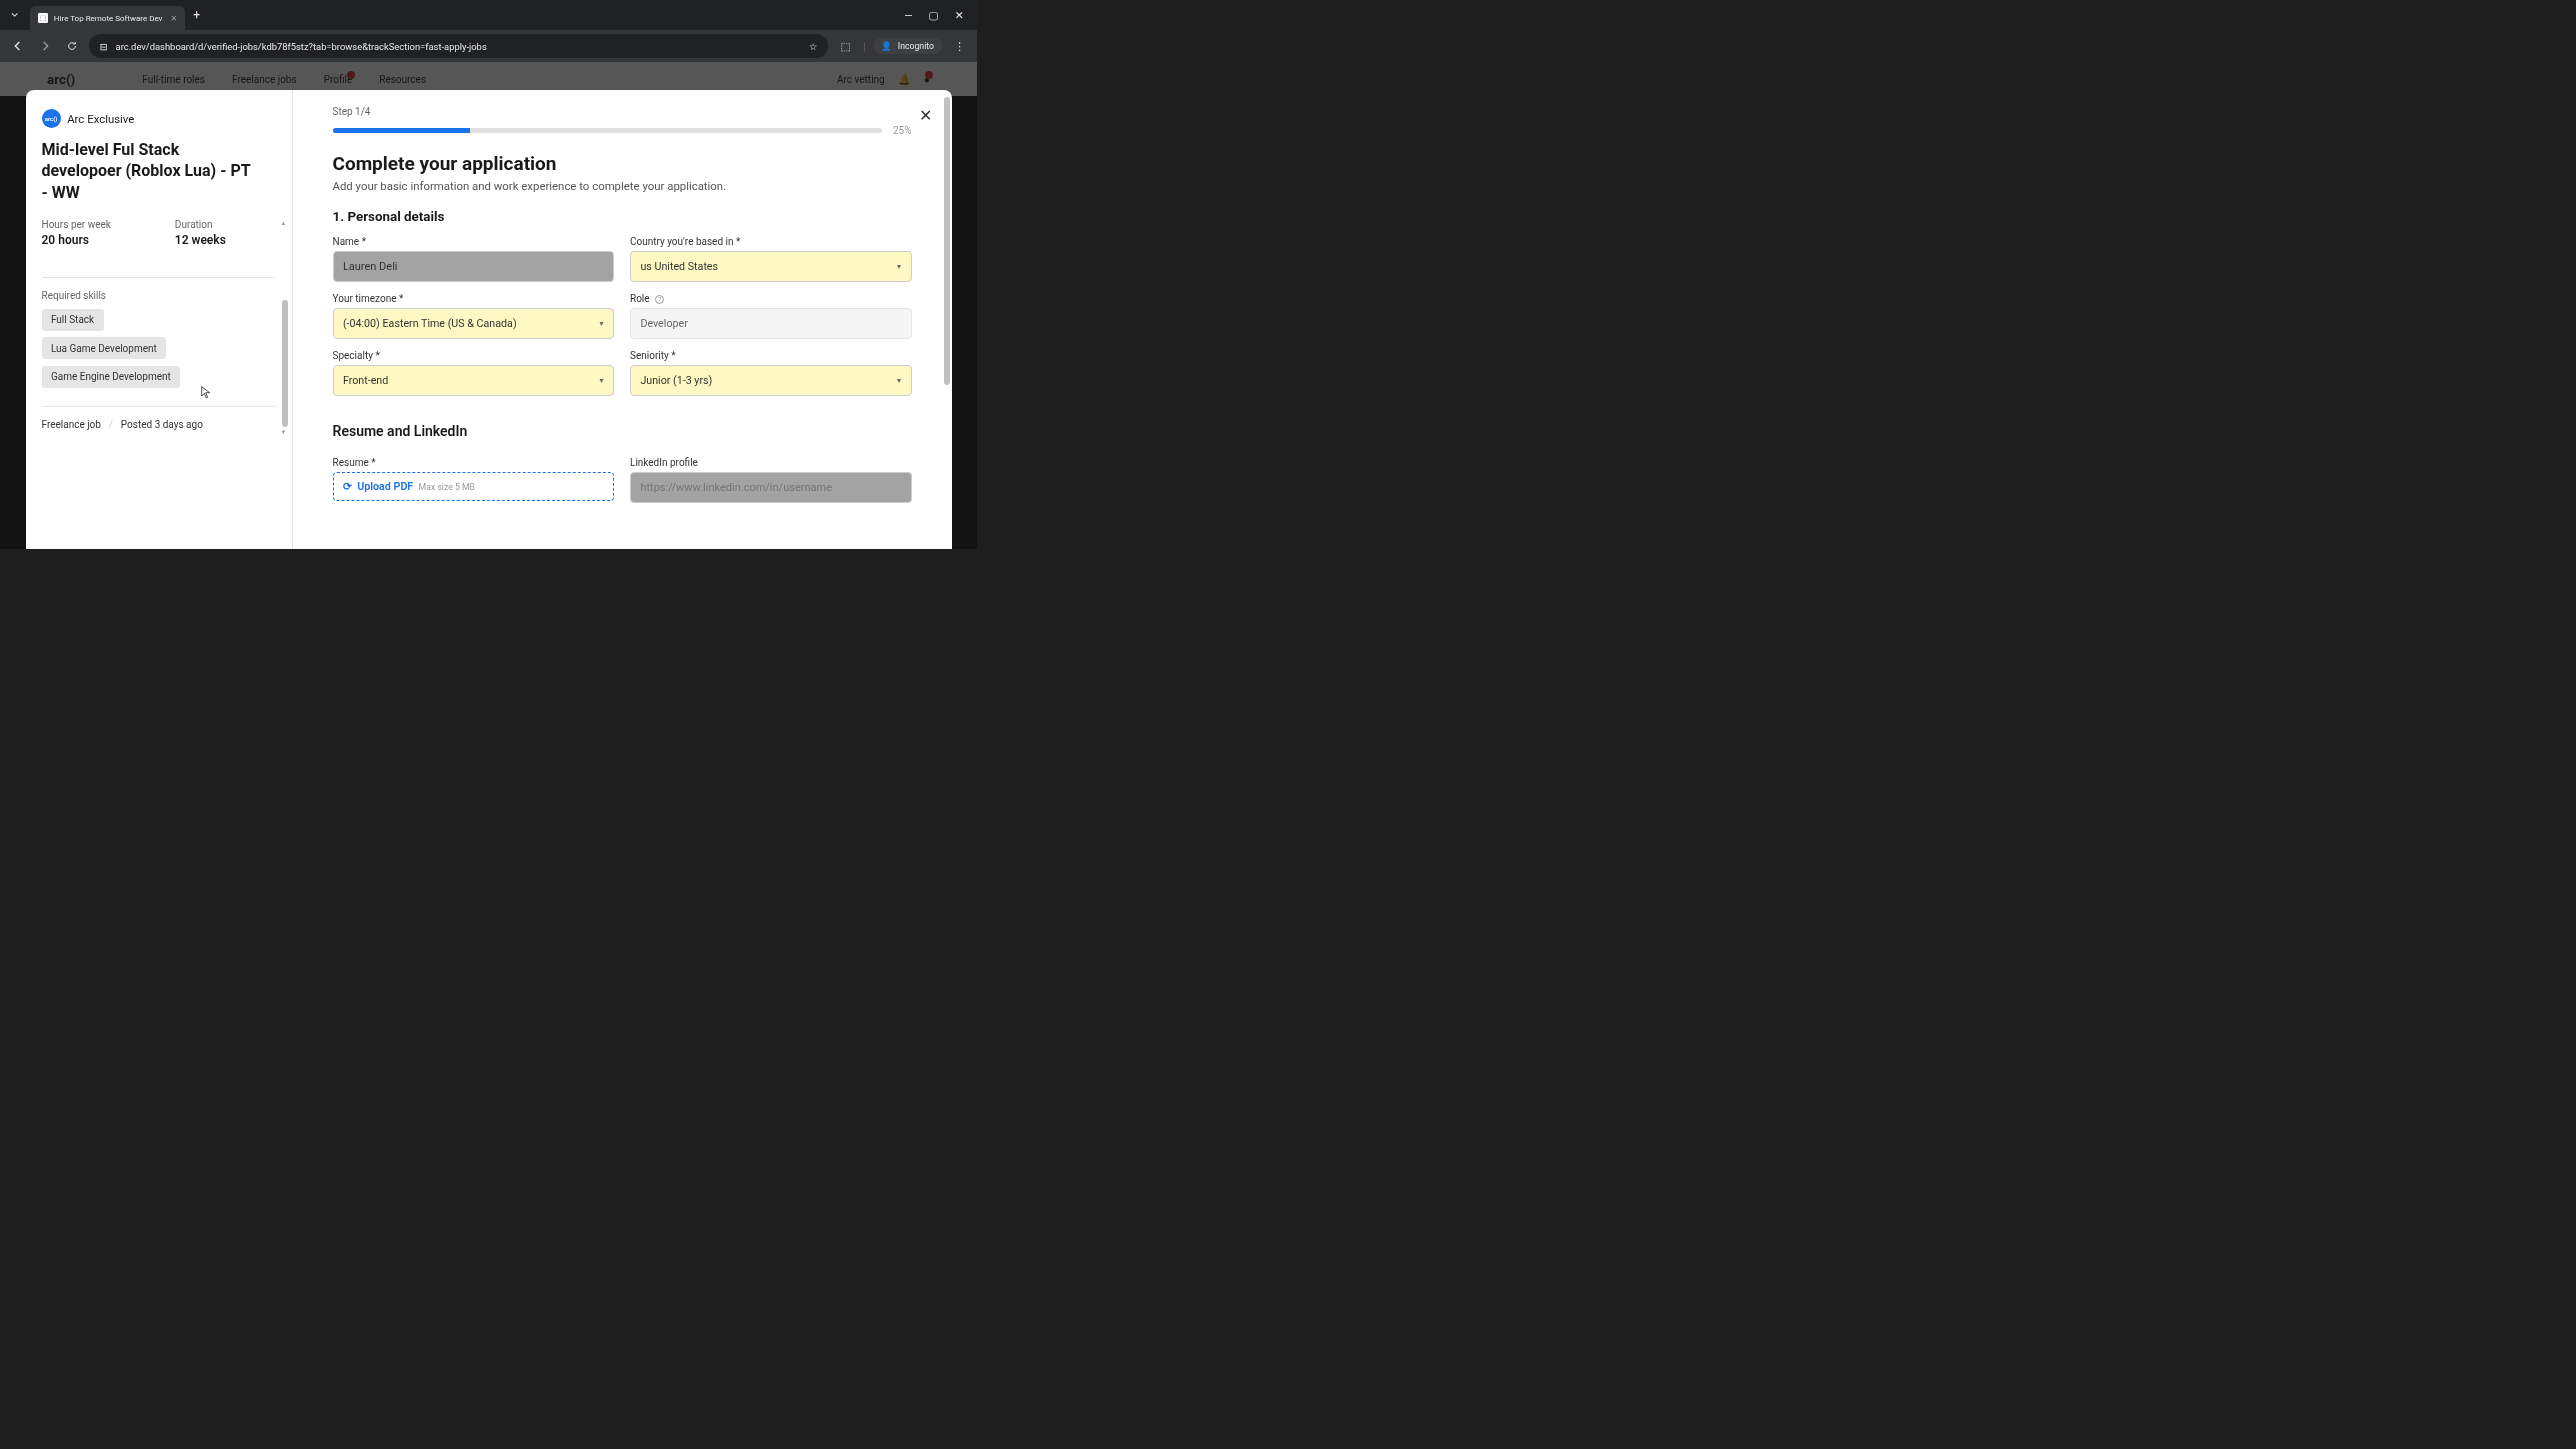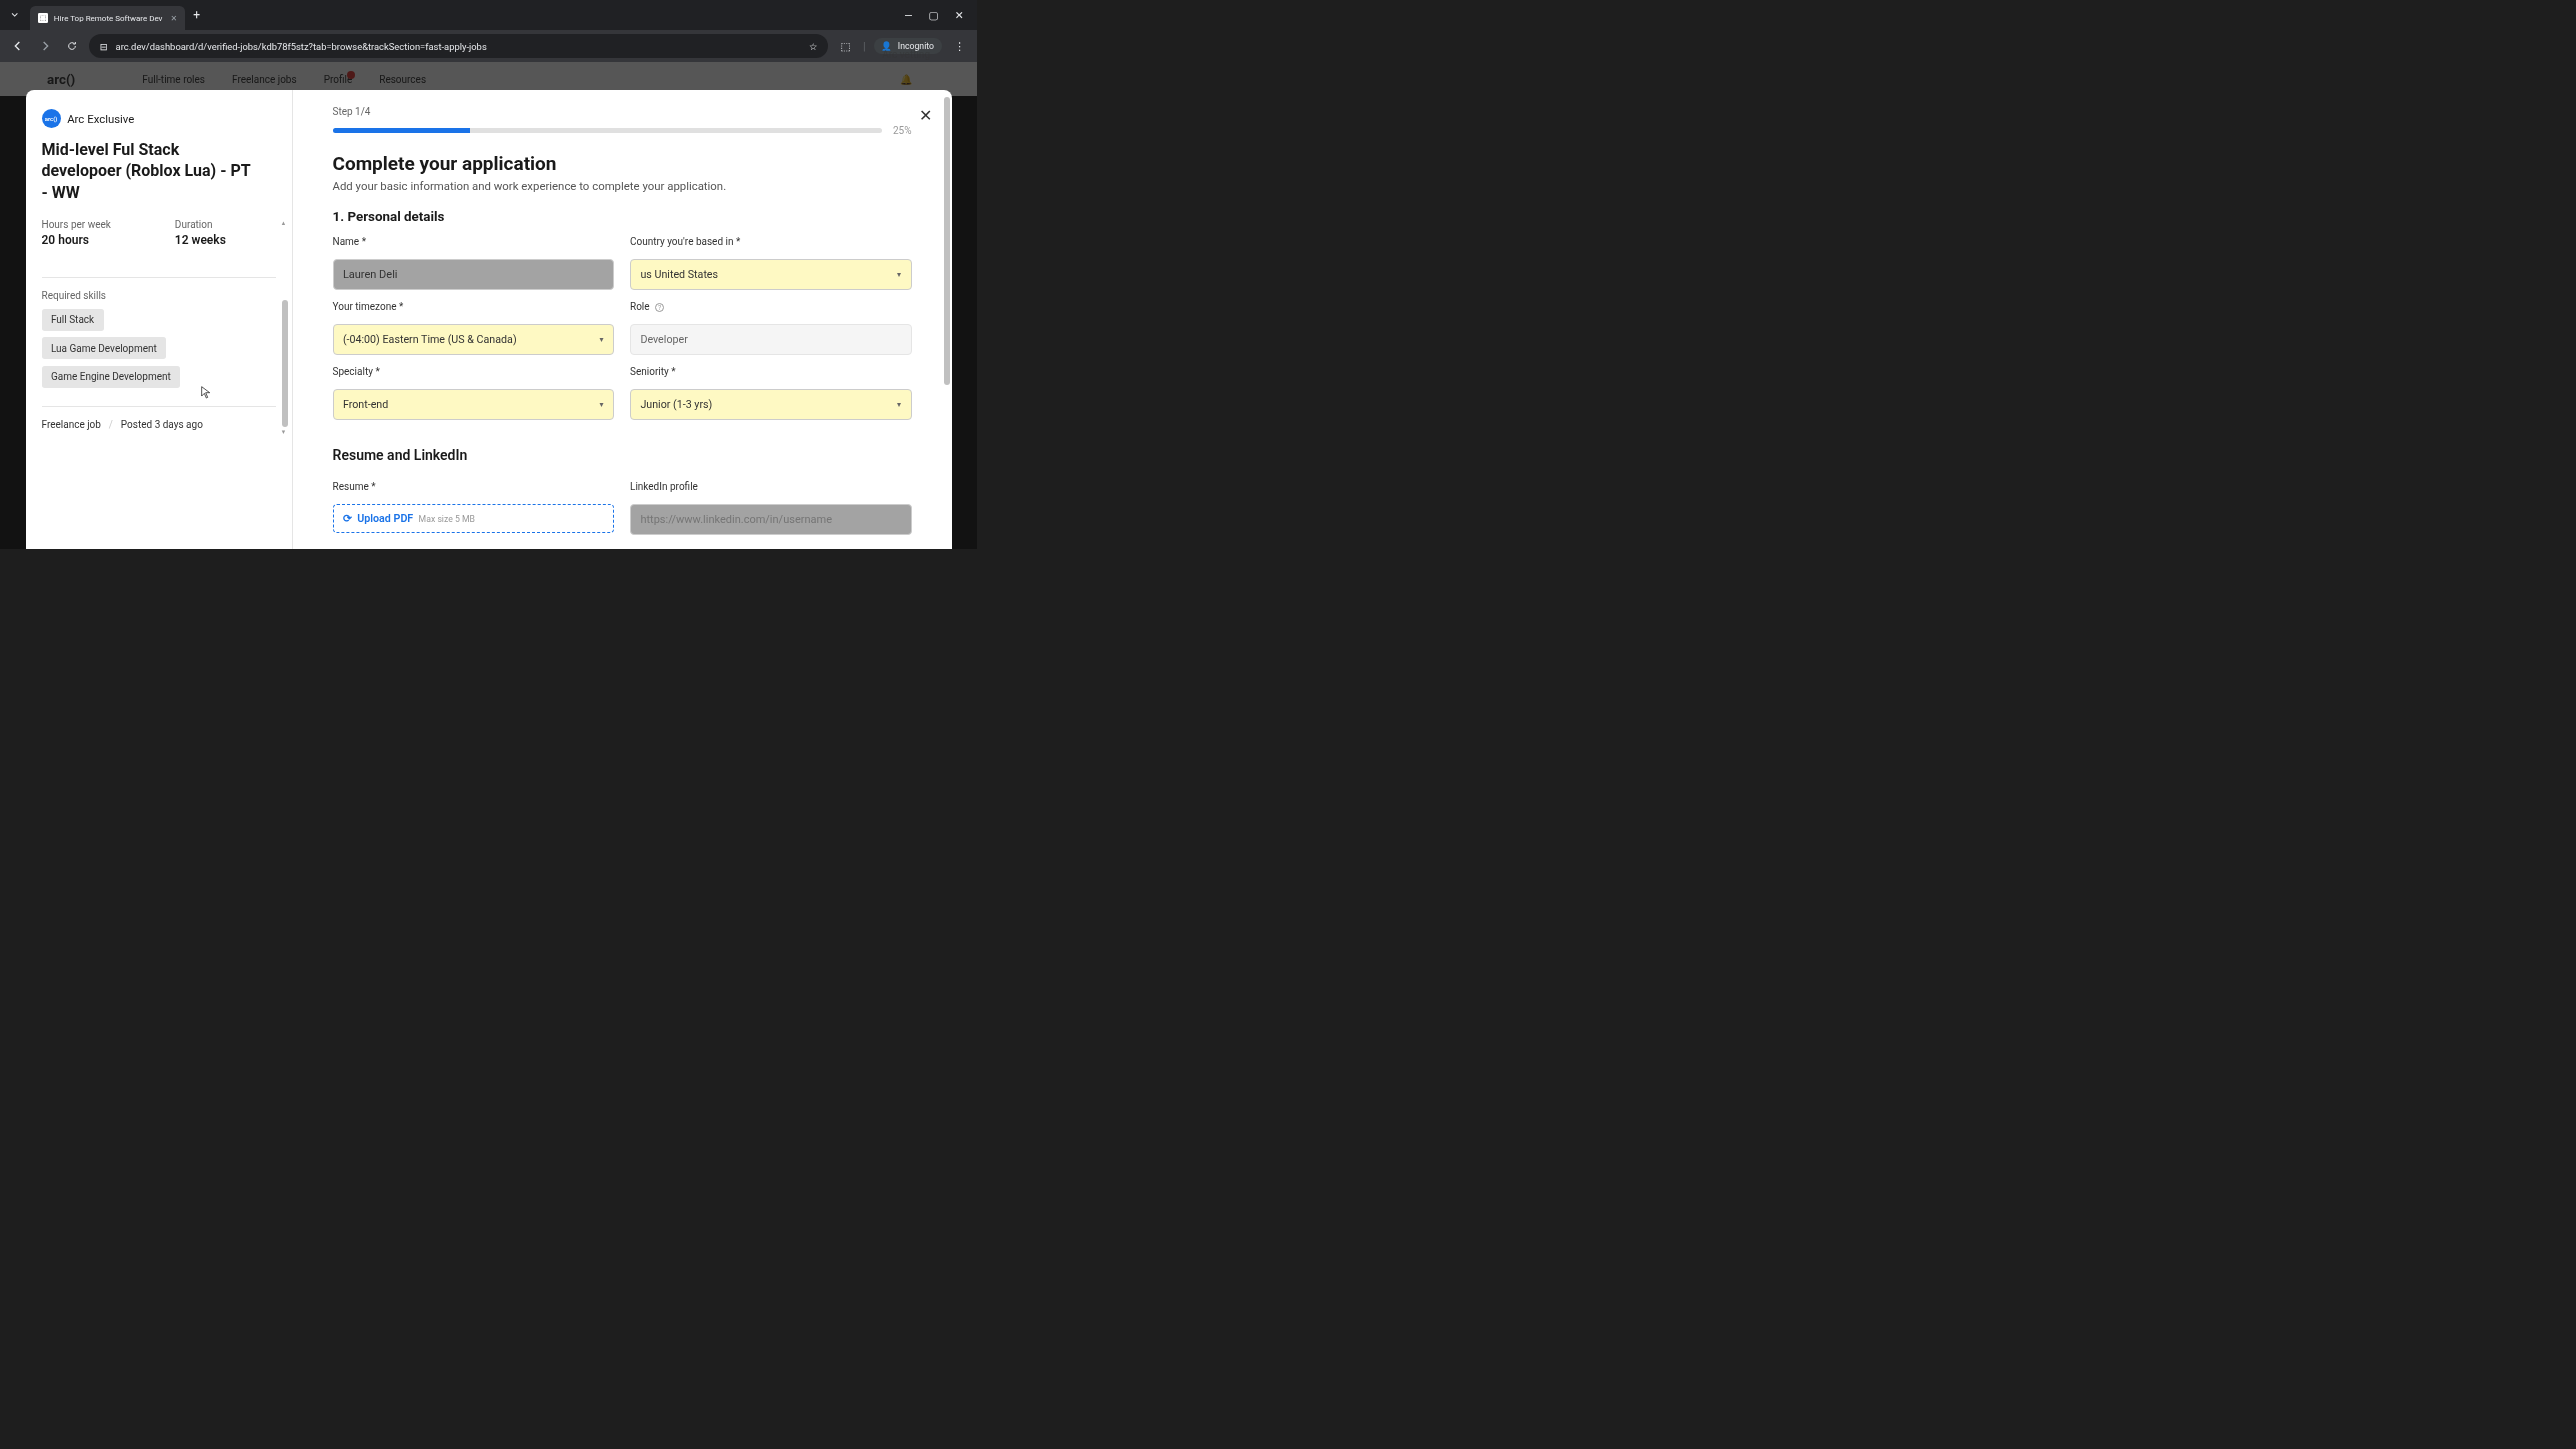--- a/index.html
+++ b/index.html
@@ -16,21 +16,21 @@
 .window-controls { margin-left: auto; display: flex; gap: 16px; color: #e8eaed; padding-right: 8px; }
 
 .address-bar { background: #35363a; height: 32px; display: flex; align-items: center; padding: 0 8px; gap: 8px; }
 .nav-btn { color: #9aa0a6; cursor: pointer; display: flex; align-items: center; justify-content: center; width: 19px; height: 19px; }
 .nav-btn.active { color: #e8eaed; }
 .url-bar { flex: 1; background: #202124; border-radius: 13.4px; height: 24px; display: flex; align-items: center; padding: 0 10.7px; color: #e8eaed; font-size: 9.4px; gap: 8px; }
 .url-text { flex: 1; }
 .incognito-badge { display: flex; align-items: center; gap: 5.4px; color: #e8eaed; font-size: 8.7px; background: #3c4043; border-radius: 10.7px; padding: 2.7px 8px; }
 .bg-nav { position: absolute; top: 62px; left: 0; right: 0; height: 34px; background: #fff; opacity: 0.5; display: flex; align-items: center; padding: 0 47px; gap: 27px; color: #333; font-size: 10px; }
 .bg-logo { font-weight: 700; font-size: 13.4px; margin-right: 40px; }
-.bg-right { margin-left: auto; display: flex; align-items: center; gap: 13.4px; flex-direction: column; }
+.bg-right { margin-left: auto; display: flex; align-items: center; gap: 13.4px; }
 .bg-badge { position: relative; }
 .bg-badge::after { content: ''; position: absolute; top: -2.7px; right: -2.7px; width: 8px; height: 8px; background: #e53935; border-radius: 50%; }
 
 
 .overlay { position: absolute; top: 62px; left: 0; right: 0; bottom: 0; background: rgba(0,0,0,0.4); display: flex; align-items: flex-start; justify-content: center; padding-top: 28px; }
 .modal { background: #fff; border-radius: 8px; width: 926px; height: 565px; display: flex; overflow: hidden; position: relative; }
 
 
 .left-panel { width: 267px; padding: 19px 16px; border-right: 0.7px solid #e5e5e5; position: relative; }
 .badge-row { display: flex; align-items: center; gap: 6.7px; margin-bottom: 10.7px; }
@@ -64,21 +64,21 @@
 .progress-row { display: flex; align-items: center; gap: 10.7px; margin-bottom: 16px; }
 .progress-bar { flex: 1; height: 5.4px; background: #e0e0e0; border-radius: 2.7px; overflow: hidden; }
 .progress-fill { height: 100%; background: #1a73e8; width: 25%; }
 .progress-pct { font-size: 10px; color: #999; }
 
 .main-title { font-size: 19px; font-weight: 700; color: #1a1a1a; margin-bottom: 4px; }
 .main-sub { font-size: 11.4px; color: #555; margin-bottom: 16px; }
 .section-title { font-size: 13.4px; font-weight: 700; color: #1a1a1a; margin-bottom: 12px; }
 
 .form-grid { display: grid; grid-template-columns: 1fr 1fr; gap: 10.7px 16px; }
-.form-field { display: flex; flex-direction: column; gap: 12px; }
+.form-field { display: flex; flex-direction: column; gap: 4px; }
 .field-label { font-size: 10px; color: #333; }
 .field-input { border: 0.7px solid #ccc; border-radius: 4px; padding: 8px 9.4px; font-size: 11px; color: #333; background: #a3a3a3; }
 .field-select { border: 0.7px solid #ccc; border-radius: 4px; padding: 8px 9.4px; font-size: 10.7px; color: #333; background: #fef9c3; display: flex; align-items: center; justify-content: space-between; cursor: pointer; }
 .field-readonly { background: #f5f5f5; border: 0.7px solid #e5e5e5; border-radius: 4px; padding: 8px 9.4px; font-size: 10.7px; color: #666; }
 .chevron { color: #666; font-size: 8px; }
 .info-icon { display: inline-flex; width: 9.4px; height: 9.4px; border: 0.7px solid #999; border-radius: 50%; align-items: center; justify-content: center; font-size: 6.7px; color: #999; margin-left: 2.7px; }
 
 .subsection { font-size: 14px; font-weight: 600; color: #1a1a1a; margin-top: 16px; margin-bottom: 8px; grid-column: 1 / -1; }
 .upload-box { border: 1.3px dashed #1a73e8; border-radius: 4px; padding: 6.7px 9.4px; display: flex; align-items: center; gap: 5.4px; color: #1a73e8; font-weight: 600; }
 .upload-hint { font-weight: 400; color: #999; font-size: 8.7px; }

